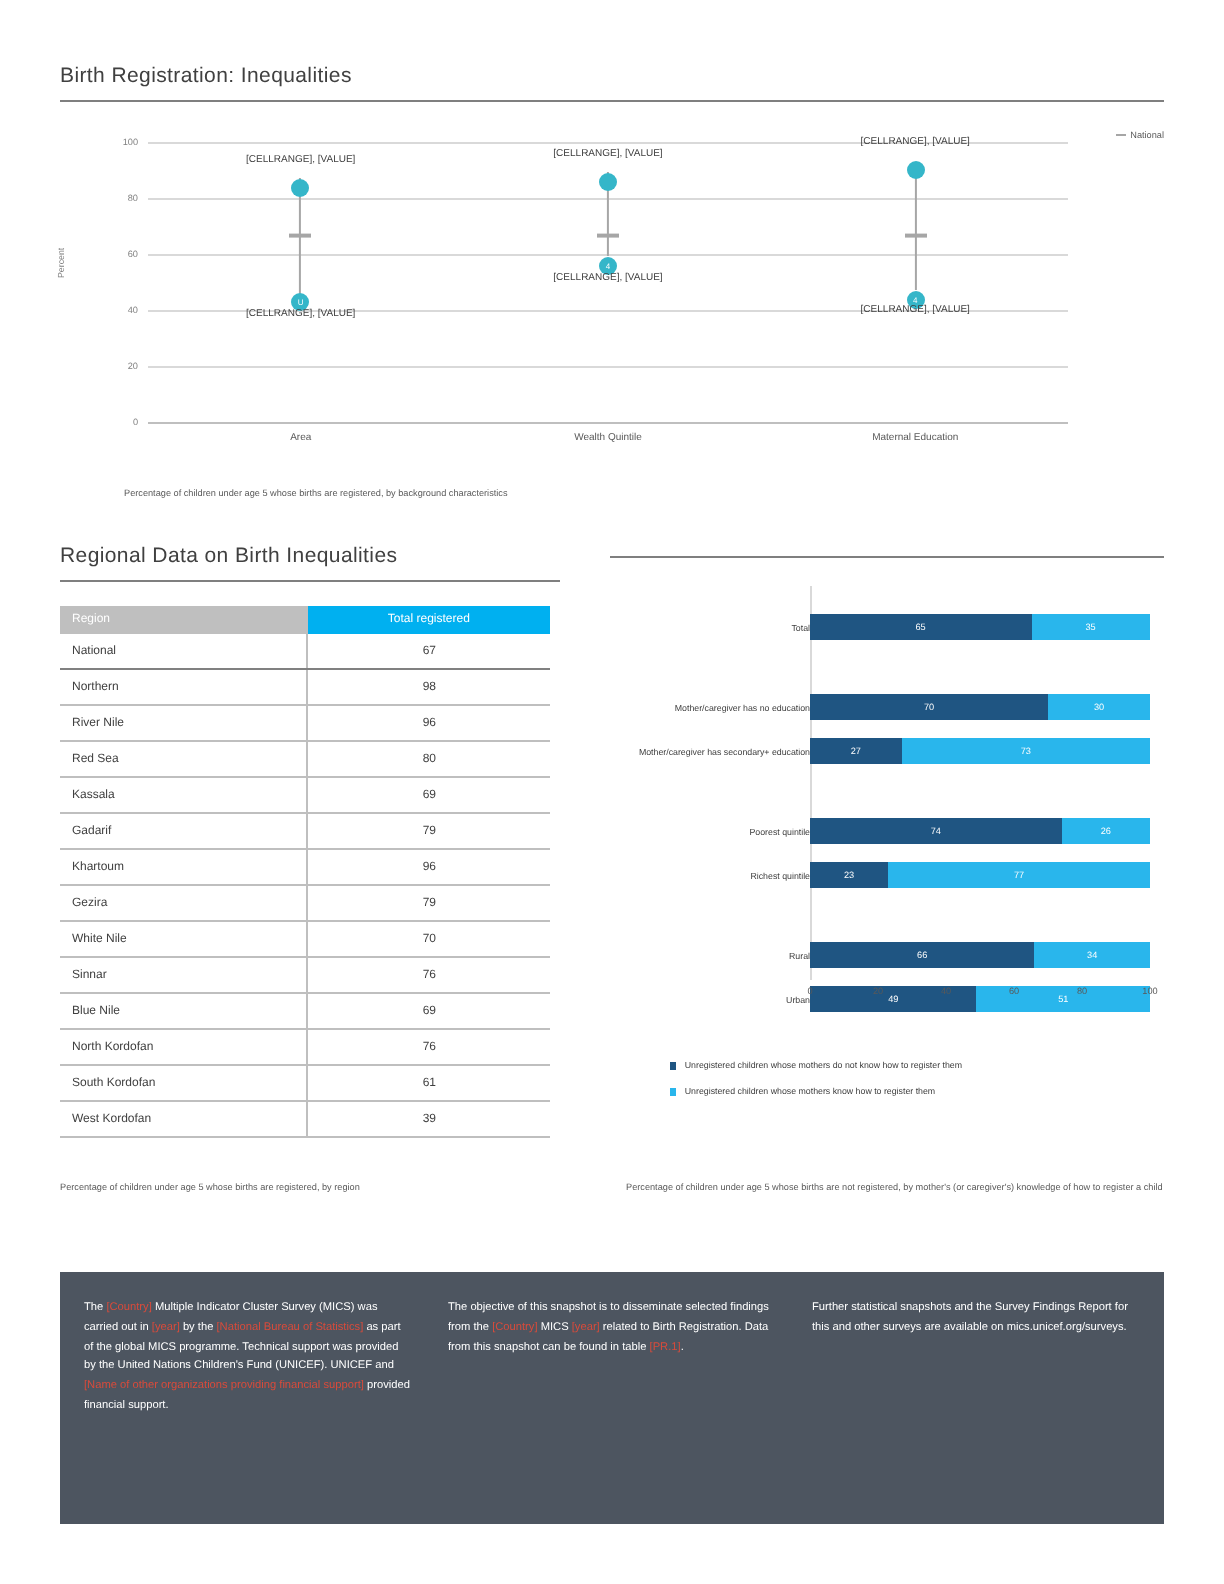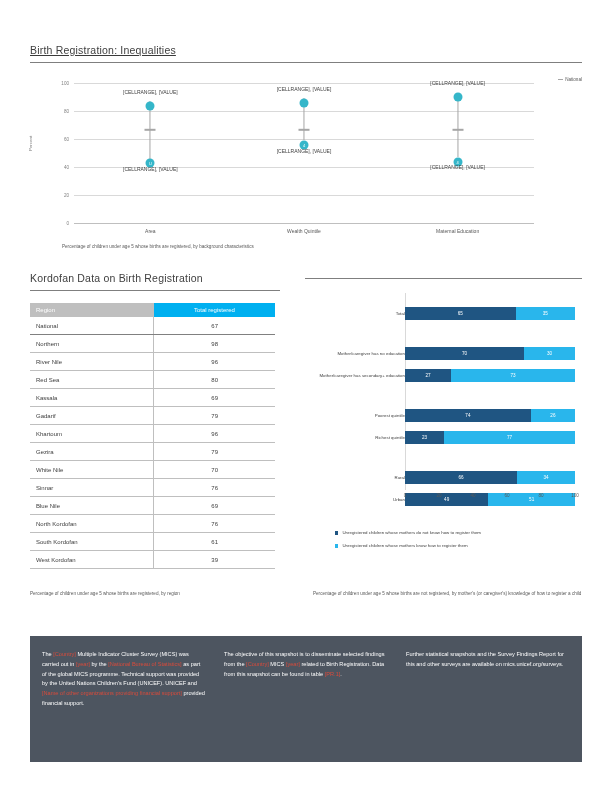--- a/index.html
+++ b/index.html
@@ -29,23 +29,22 @@
   .footnote {
     font-size: 4.6px;
     color: #595959;
     line-height: 1.55;
   }
 
   
   #top-section {
     position: absolute;
     left: 30px;
-    top: 44px;
+    top: 32px;
     width: 552px;
-    text-decoration: underline;
   }
   #top-section .rule { margin-top: 6px; }
 
   #dumbbell-chart {
     position: relative;
     width: 552px;
     height: 165px;
     margin-top: 12px;
   }
   .y-axis-title {
@@ -379,21 +378,21 @@
       <div class="xtick" style="left:16.6%;">Area</div>
       <div class="xtick" style="left:50%;">Wealth Quintile</div>
       <div class="xtick" style="left:83.4%;">Maternal Education</div>
     </div>
   </div>
 </div>
 
 <div id="top-footnote" class="footnote">Percentage of children under age 5 whose births are registered, by background characteristics</div>
 
 <div id="table-section">
-  <div class="section-title">Kordofan Data on Birth Registration</div>
+  <div class="section-title">Regional Data on Birth Inequalities</div>
   <div class="rule"></div>
 
   <table class="regional">
     <thead>
       <tr>
         <th class="region-head">Region</th>
         <th class="value-head">Total registered</th>
       </tr>
     </thead>
     <tbody>

